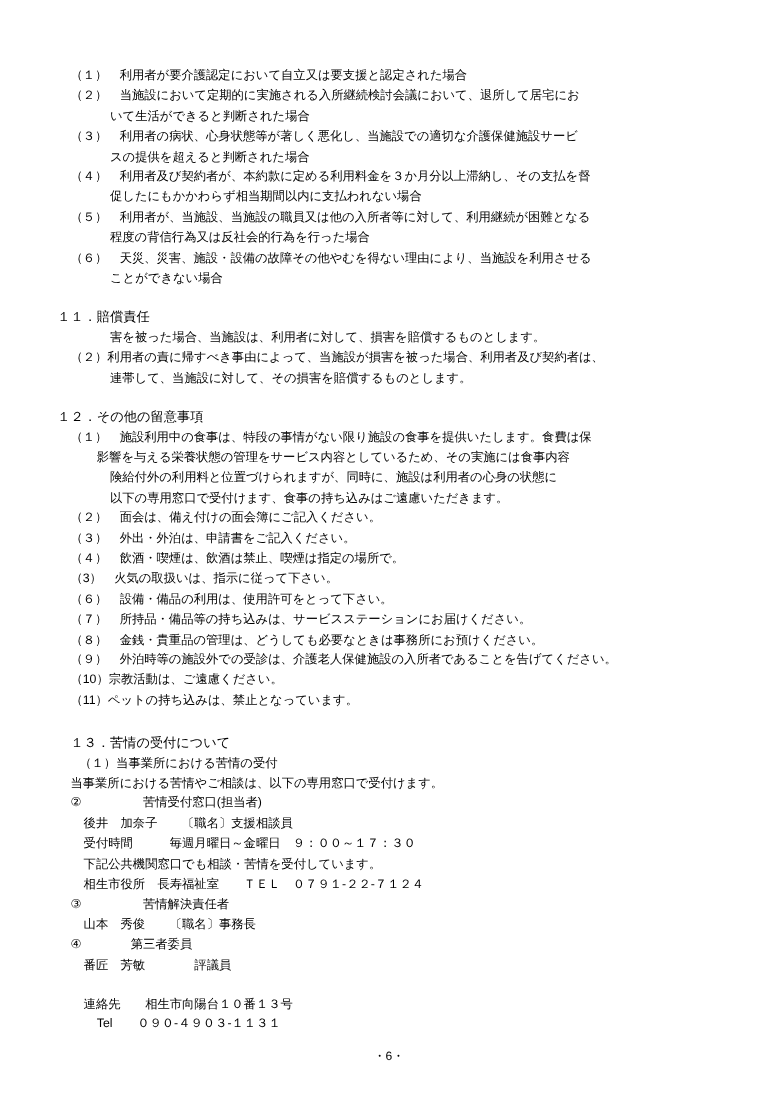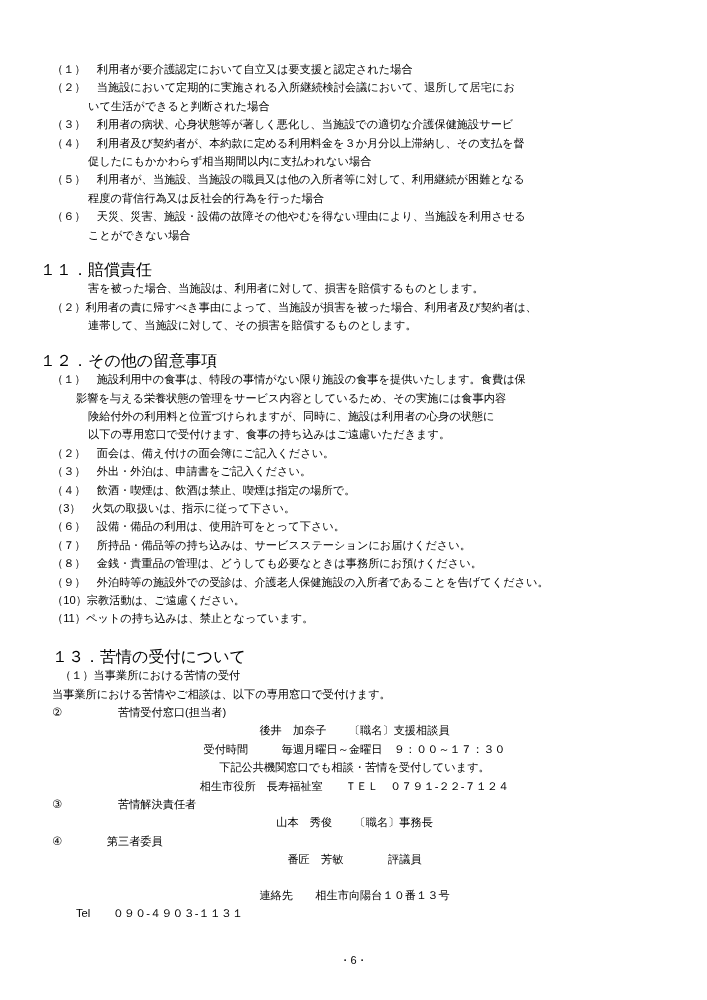--- a/index.html
+++ b/index.html
@@ -13,48 +13,48 @@
     font-family: "Liberation Sans", "DejaVu Sans", sans-serif;
     color: #000000;
     position: relative;
     overflow: hidden;
   }
   .page {
     position: relative;
     width: 707px;
     height: 1000px;
     box-sizing: border-box;
-    padding: 60px 62px 0 40px;
+    padding: 60px 62px 0 52px;
   }
   .doc {
     font-size: 11.2px;
     line-height: 18.4px;
   }
   .blk {
     margin: 0;
   }
   .gap-md { height: 17px; }
   .gap-lg { height: 20px; }
 
   
   .item {
     display: block;
     margin: 0;
     white-space: pre-wrap;
   }
 
   .ind-0  { padding-left: 0px; margin-left: 20px; }
   .ind-1  { padding-left: 12px; }
-  .ind-2  { padding-left: 24px; text-align: center; }
+  .ind-2  { padding-left: 24px; }
   .ind-3  { padding-left: 36px; }
   .ind-4  { padding-left: 48px; }
 
   .sect-title {
     margin: 0;
-    font-size: 16px;
+    font-size: 12px;
     font-weight: normal;
     white-space: pre-wrap;
   }
 
   .footer-page {
     position: absolute;
     left: 0;
     right: 0;
     bottom: 32px;
     text-align: center;
@@ -65,20 +65,21 @@
 <body>
 
 <div class="page">
   <div class="doc">
 
     <div class="blk">
       <div class="item ind-1">（１）　利用者が要介護認定において自立又は要支援と認定された場合</div>
       <div class="item ind-1">（２）　当施設において定期的に実施される入所継続検討会議において、退所して居宅にお</div>
       <div class="item ind-4">いて生活ができると判断された場合</div>
       <div class="item ind-1">（３）　利用者の病状、心身状態等が著しく悪化し、当施設での適切な介護保健施設サービ</div>
+      <div class="item ind-4">スの提供を超えると判断された場合</div>
       <div class="item ind-1">（４）　利用者及び契約者が、本約款に定める利用料金を３か月分以上滞納し、その支払を督</div>
       <div class="item ind-4">促したにもかかわらず相当期間以内に支払われない場合</div>
       <div class="item ind-1">（５）　利用者が、当施設、当施設の職員又は他の入所者等に対して、利用継続が困難となる</div>
       <div class="item ind-4">程度の背信行為又は反社会的行為を行った場合</div>
       <div class="item ind-1">（６）　天災、災害、施設・設備の故障その他やむを得ない理由により、当施設を利用させる</div>
       <div class="item ind-4">ことができない場合</div>
     </div>
 
     <div class="gap-md"></div>
 

